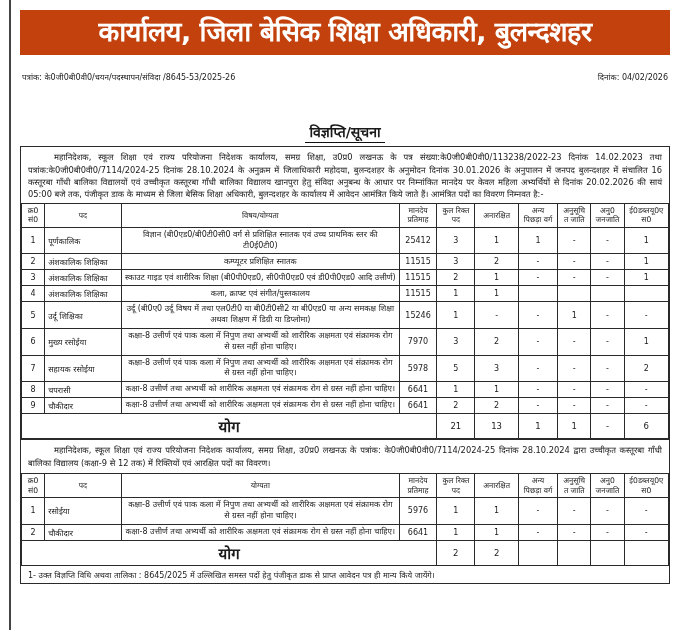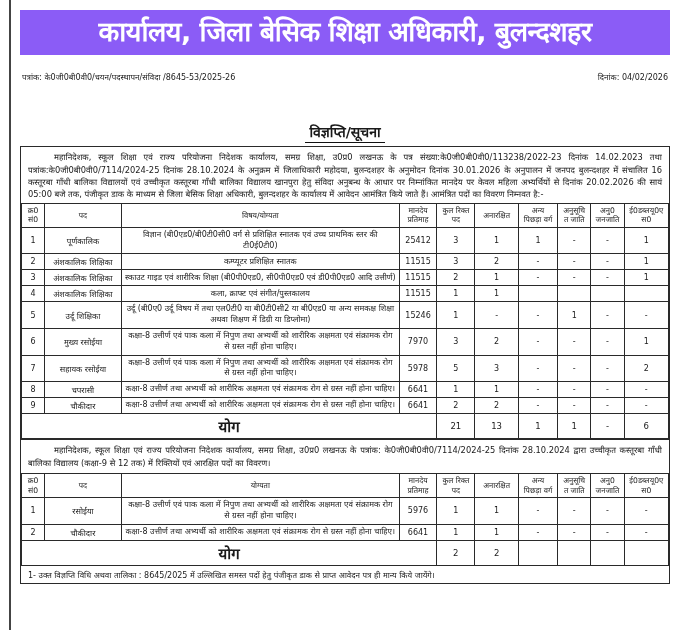--- a/index.html
+++ b/index.html
@@ -10,21 +10,21 @@
     font-family: "DejaVu Sans", "Liberation Sans", sans-serif;
     color: #1a1a1a;
     position: relative;
   }
   .scan-edge {
     position: absolute; left: 9px; top: 0; bottom: 0;
     width: 2px; background: #444;
   }
   .page { padding: 10px 12px 0 20px; }
   .banner {
-    background: #8b5cf6;
+    background: #c2410c;
     color: #ffffff;
     text-align: center;
     font-weight: 700;
     font-size: 27px;
     line-height: 1.3;
     padding: 4px 2px 6px 2px;
     white-space: nowrap;
     letter-spacing: -0.5px;
   }
   .ref-row {
@@ -71,21 +71,21 @@
     vertical-align: middle;
     word-wrap: break-word;
   }
   th {
     font-weight: 400;
     text-align: center;
     font-size: 7.6px;
     line-height: 1.25;
   }
   td.c0, td.c3, td.c4, td.c5, td.c6, td.c7, td.c8, td.c9 { text-align: center; }
-  td.c1 { text-align: center; }
+  td.c1 { text-align: left; }
   td.c2 { text-align: center; line-height: 1.35; }
   col.w0 { width: 23px; }  col.w1 { width: 76px; }
   col.w2 { width: 276px; } col.w3 { width: 37px; }
   col.w4 { width: 38px; }  col.w5 { width: 43px; }
   col.w6 { width: 39px; }  col.w7 { width: 33px; }
   col.w8 { width: 33px; }  col.w9 { width: 44px; }
   .total-label { text-align: center; font-weight: 700; font-size: 15px; }
   .total-val { text-align: center; font-size: 8.5px; }
   .mid-para {
     font-size: 8.3px;

